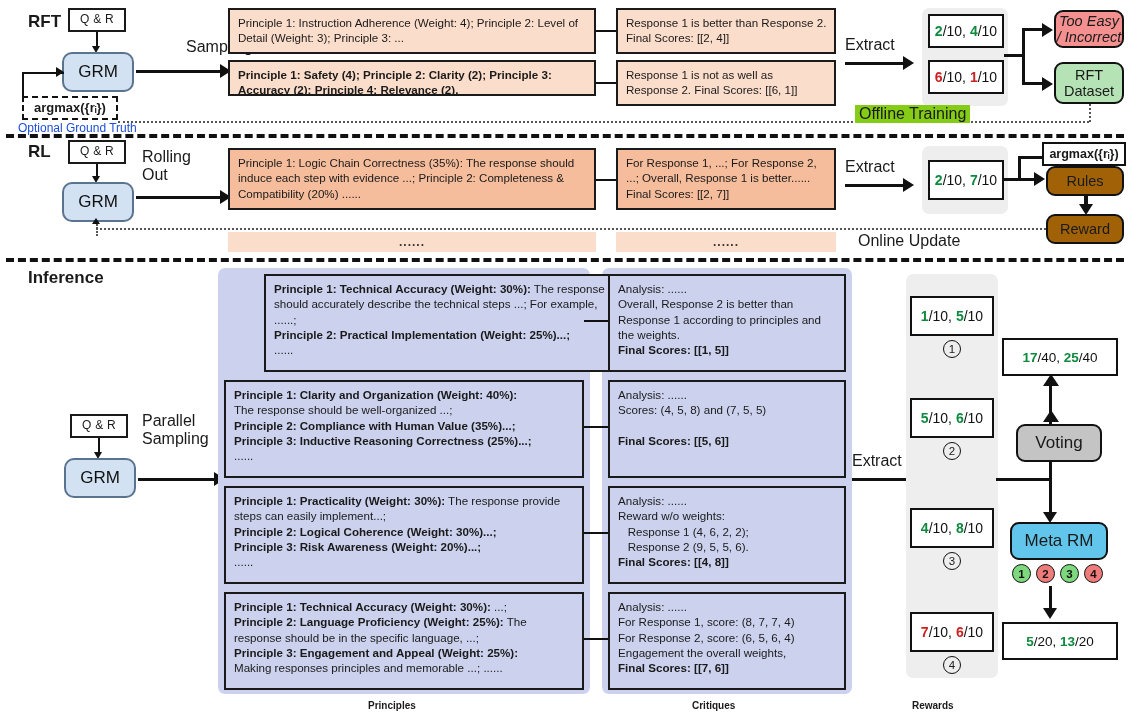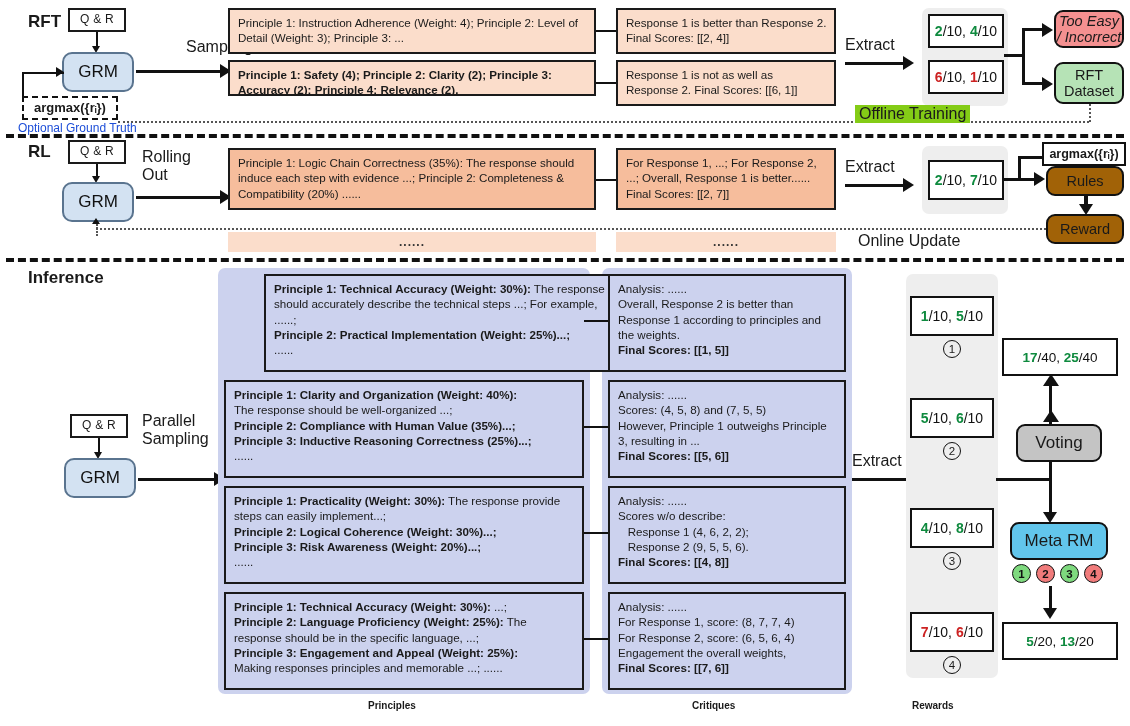--- a/index.html
+++ b/index.html
@@ -364,34 +364,34 @@
   <span style="font-weight:bold;">Principle 1: Clarity and Organization (Weight: 40%):</span><br>
   <span>The response should be well-organized ...;</span><br>
   <span style="font-weight:bold;">Principle 2: Compliance with Human Value (35%)...;</span><br>
   <span style="font-weight:bold;">Principle 3: Inductive Reasoning Correctness (25%)...;</span><br>
   <span>......</span>
 </div>
 <div class="thin-h" style="left:584px; top:426px; width:24px;"></div>
 <div class="txtblock blue" style="left:608px; top:380px; width:238px; height:98px;">
   <span>Analysis: ......</span><br>
   <span>Scores: (4, 5, 8) and (7, 5, 5)</span><br>
-  <span>However, Principle 1 outweighs Principle 3, resulting in ...</span><br>
+  <br>
   <span style="font-weight:bold;">Final Scores: [[5, 6]]</span>
 </div>
 
 <div class="txtblock blue" style="left:224px; top:486px; width:360px; height:98px;">
   <span style="font-weight:bold;">Principle 1: Practicality (Weight: 30%):</span><span> The response provide steps can easily implement...;</span><br>
   <span style="font-weight:bold;">Principle 2: Logical Coherence (Weight: 30%)...;</span><br>
   <span style="font-weight:bold;">Principle 3: Risk Awareness (Weight: 20%)...;</span><br>
   <span>......</span>
 </div>
 <div class="thin-h" style="left:584px; top:532px; width:24px;"></div>
 <div class="txtblock blue" style="left:608px; top:486px; width:238px; height:98px;">
   <span>Analysis: ......</span><br>
-  <span>Scores w/o describe:</span><br>
+  <span>Reward w/o weights:</span><br>
   <span>&nbsp;&nbsp; Response 1 (4, 6, 2, 2);</span><br>
   <span>&nbsp;&nbsp; Response 2 (9, 5, 5, 6).</span><br>
   <span style="font-weight:bold;">Final Scores: [[4, 8]]</span>
 </div>
 
 <div class="txtblock blue" style="left:224px; top:592px; width:360px; height:98px;">
   <span style="font-weight:bold;">Principle 1: Technical Accuracy (Weight: 30%):</span><span> ...;</span><br>
   <span style="font-weight:bold;">Principle 2: Language Proficiency (Weight: 25%):</span><span> The response should be in the specific language, ...;</span><br>
   <span style="font-weight:bold;">Principle 3: Engagement and Appeal (Weight: 25%):</span><br>
   <span>Making responses principles and memorable ...; ......</span>

